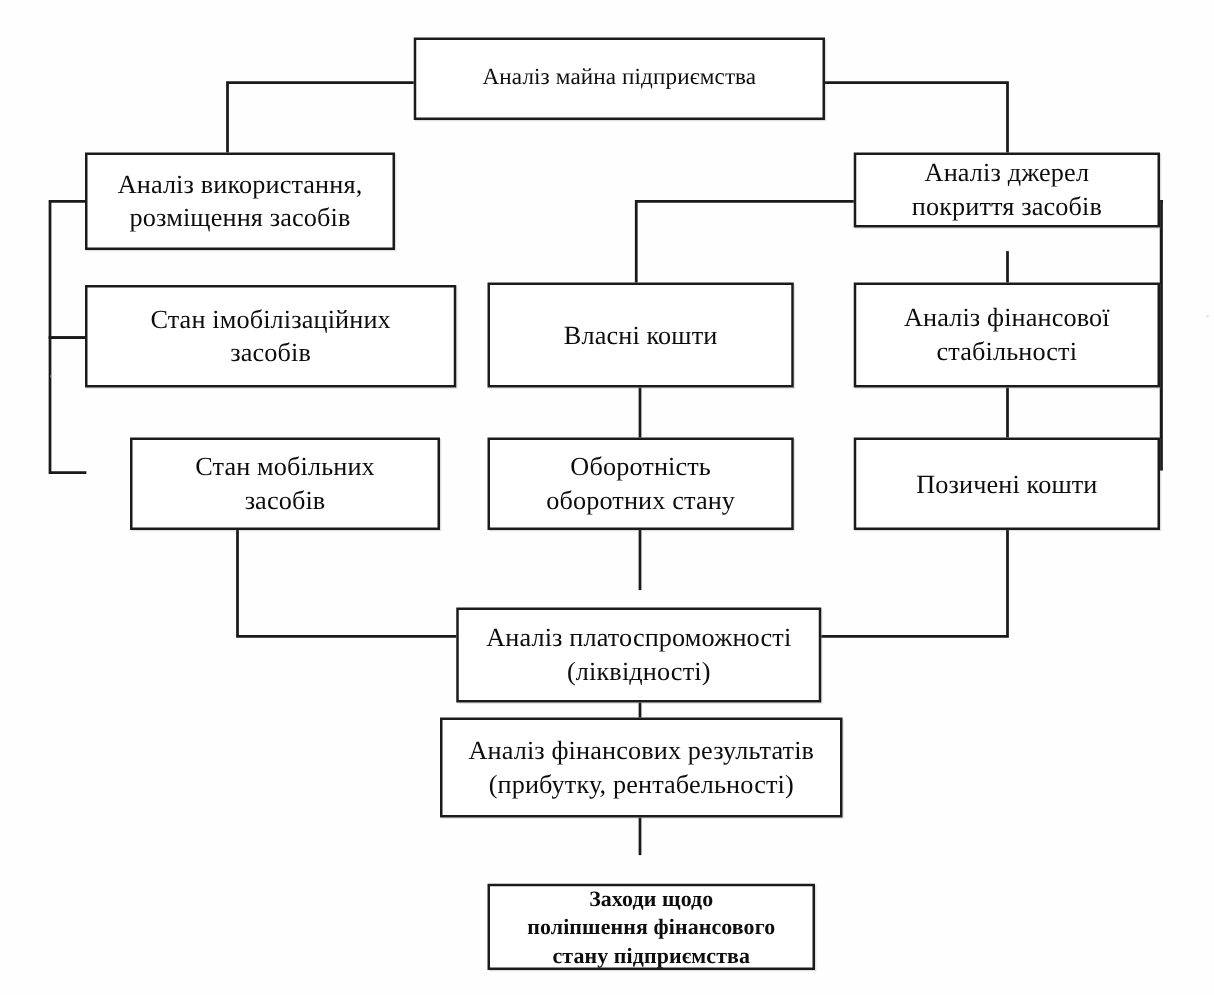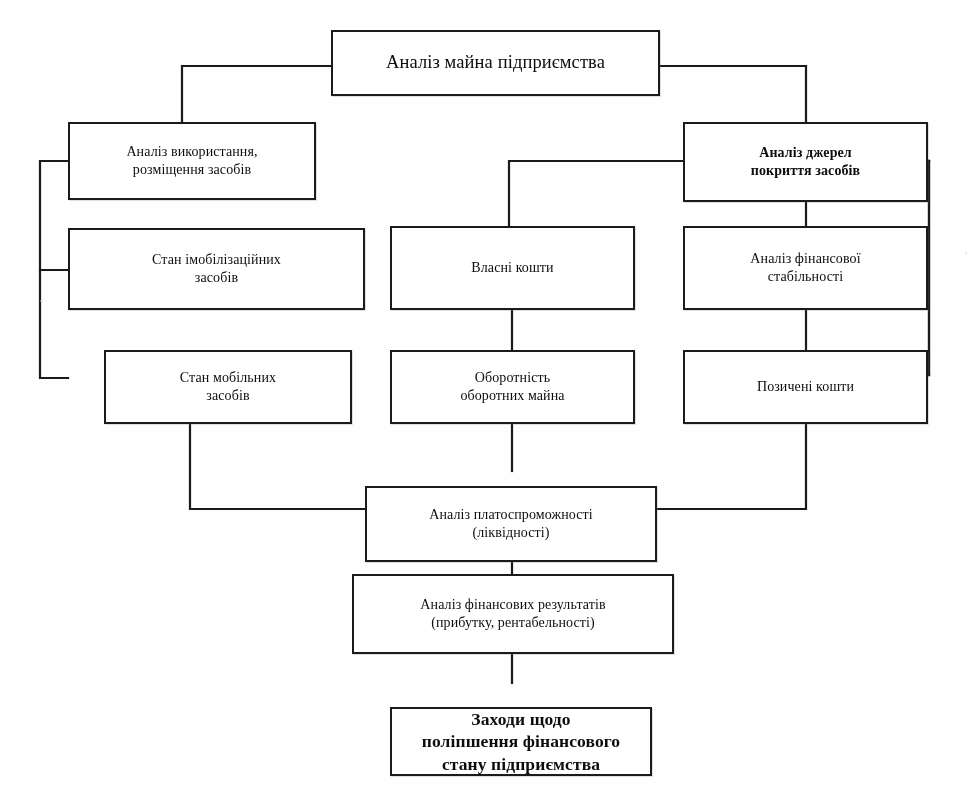--- a/index.html
+++ b/index.html
@@ -46,21 +46,21 @@
     line-height: 1.28;
     letter-spacing: 0.1px;
     padding: 2px 0;
     box-shadow: 1px 1px 0 rgba(120,120,120,0.22);
   }
   .node .label {
     display: block;
     white-space: pre-line;
   }
   .s18 { font-size: 18.5px; }
-  .s17 { font-size: 14px; }
+  .s17 { font-size: 21px; }
   .s17b { font-size: 17.5px; font-weight: bold; }
   .speck {
     position: absolute;
     background: #c9c9c9;
     width: 2px;
     height: 2px;
     border-radius: 50%;
     opacity: .55;
   }
 </style>
@@ -121,24 +121,24 @@
     <span class="label">Стан мобільних
 засобів</span>
   </div>
 
   <div class="node s17" style="left:390px; top:226px; width:245px; height:84px;">
     <span class="label">Власні кошти</span>
   </div>
 
   <div class="node s17" style="left:390px; top:350px; width:245px; height:74px;">
     <span class="label">Оборотність
-оборотних майна</span>
+оборотних стану</span>
   </div>
 
-  <div class="node s17" style="left:683px; top:122px; width:245px; height:80px;font-weight:bold;">
+  <div class="node s17" style="left:683px; top:122px; width:245px; height:60px;">
     <span class="label">Аналіз джерел
 покриття засобів</span>
   </div>
 
   <div class="node s17" style="left:683px; top:350px; width:245px; height:74px;">
     <span class="label">Позичені кошти</span>
   </div>
 
   <div class="node s17" style="left:683px; top:226px; width:245px; height:84px;">
     <span class="label">Аналіз фінансової

